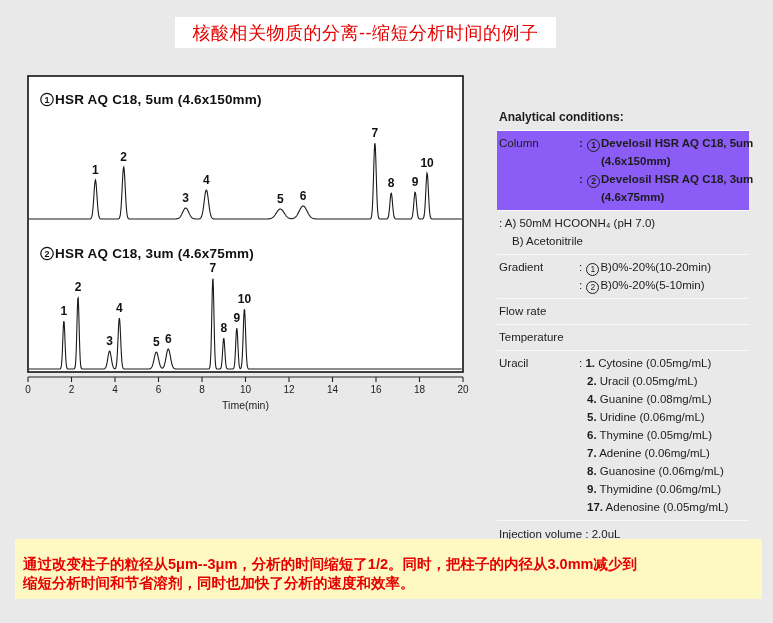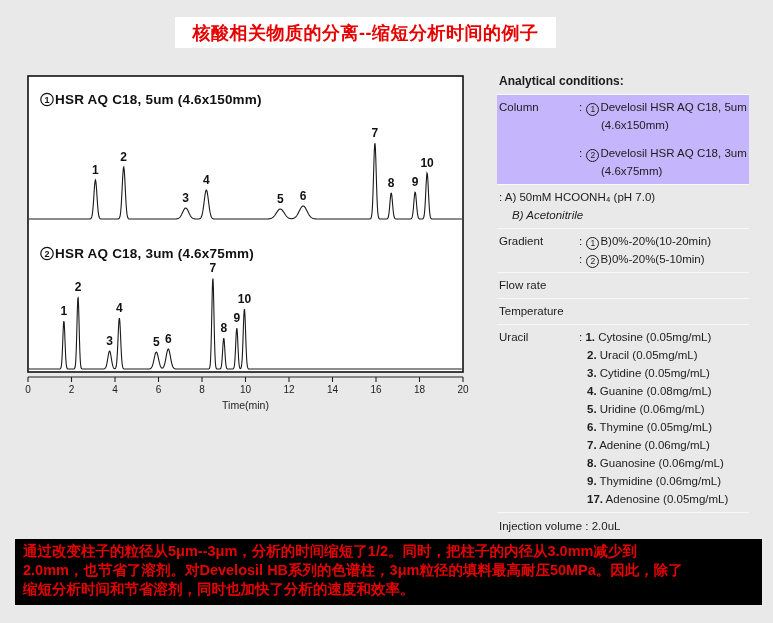--- a/index.html
+++ b/index.html
@@ -5,53 +5,53 @@
   html,body{margin:0;padding:0;}
   body{
     width:773px;height:623px;position:relative;overflow:hidden;
     background:#e9e9e9;
     font-family:"Liberation Sans","DejaVu Sans",sans-serif;
   }
   
   .title-banner{
     position:absolute;left:175px;top:17px;width:381px;height:31px;
     background:#ffffff;display:flex;align-items:center;justify-content:center;
-    font-weight:bold;font-size:18px;letter-spacing:.5px;white-space:nowrap;
+    font-weight:normal;font-size:18px;letter-spacing:.5px;white-space:nowrap;
   }
   
   .figure{position:absolute;left:0;top:60px;width:495px;height:370px;}
   
   .cond-panel{
     position:absolute;left:497px;top:70px;width:252px;
     font-size:11.5px;color:#1c1c1c;line-height:18px;
   }
-  .cond-header{font-weight:bold;font-size:12px;padding:2px 0 4px 2px;}
+  .cond-header{font-weight:bold;font-size:12px;padding:2px 0 4px 2px;margin-top:36px;}
   .cond-row{
     display:flex;border-top:1px solid #f8f8f8;padding:3px 0 4px 2px;
   }
-  .cond-row.shaded{background:#c4b5fd;}
+  .cond-row.shaded{background:#8b5cf6;}
   .cond-label{width:80px;flex:none;}
   .cond-values{flex:1;}
   .val-line{white-space:nowrap;}
-  .val-line.bold{font-weight:normal;}
+  .val-line.bold{font-weight:bold;}
   .val-line.indent1{padding-left:22px;}
-  .val-line.indent2{padding-left:13px;font-style:italic;}
+  .val-line.indent2{padding-left:13px;}
   .val-line.indent3{padding-left:8px;}
-  .val-line.gap{margin-top:10px;}
+  .val-line.gap{}
   .cond-row.injection{display:block;border-top:1px solid #f8f8f8;padding:4px 0 4px 2px;white-space:nowrap;}
   .samp-num{font-weight:bold;}
   .circ{
     display:inline-flex;align-items:center;justify-content:center;
     width:11px;height:11px;border:1px solid currentColor;border-radius:50%;
     font-size:8.5px;line-height:1;margin:0 1px;vertical-align:-1px;flex:none;
   }
   
   .footer-note{
     position:absolute;left:15px;top:539px;width:731px;
-    background:#000000;padding:3px 8px 6px 8px;
+    background:#fef9c3;padding:16px 8px 6px 8px;
     font-weight:bold;font-size:14.5px;line-height:19px;white-space:nowrap;
   }
   .red{color:#e60000;}
 </style>
 </head>
 <body>
 
 <div class="title-banner red">
   <span>核酸相关物质的分离--缩短分析时间的例子</span>
 </div>
@@ -141,31 +141,29 @@
         <div class="cond-label">Flow rate</div>
       </div>
       <div class="cond-row">
         <div class="cond-label">Temperature</div>
       </div>
       <div class="cond-row">
         <div class="cond-label">Uracil</div>
         <div class="cond-values">
           <div class="val-line">: <span class="samp-num">1.</span> Cytosine (0.05mg/mL)</div>
           <div class="val-line indent3"><span class="samp-num">2.</span> Uracil (0.05mg/mL)</div>
-          <div class="val-line indent3"><span class="samp-num">3.</span> Cytidine (0.05mg/mL)</div>
           <div class="val-line indent3"><span class="samp-num">4.</span> Guanine (0.08mg/mL)</div>
           <div class="val-line indent3"><span class="samp-num">5.</span> Uridine (0.06mg/mL)</div>
           <div class="val-line indent3"><span class="samp-num">6.</span> Thymine (0.05mg/mL)</div>
           <div class="val-line indent3"><span class="samp-num">7.</span> Adenine (0.06mg/mL)</div>
           <div class="val-line indent3"><span class="samp-num">8.</span> Guanosine (0.06mg/mL)</div>
           <div class="val-line indent3"><span class="samp-num">9.</span> Thymidine (0.06mg/mL)</div>
           <div class="val-line indent3"><span class="samp-num">17.</span> Adenosine (0.05mg/mL)</div>
         </div>
       </div>
     </div>
   <div class="cond-row injection">Injection volume : 2.0uL</div>
 </div>
 
 <div class="footer-note red">
   <div>通过改变柱子的粒径从5μm--3μm，分析的时间缩短了1/2。同时，把柱子的内径从3.0mm减少到</div>
-  <div>2.0mm，也节省了溶剂。对Develosil HB系列的色谱柱，3μm粒径的填料最高耐压50MPa。因此，除了</div>
   <div>缩短分析时间和节省溶剂，同时也加快了分析的速度和效率。</div>
 </div>
 
 </body></html>

